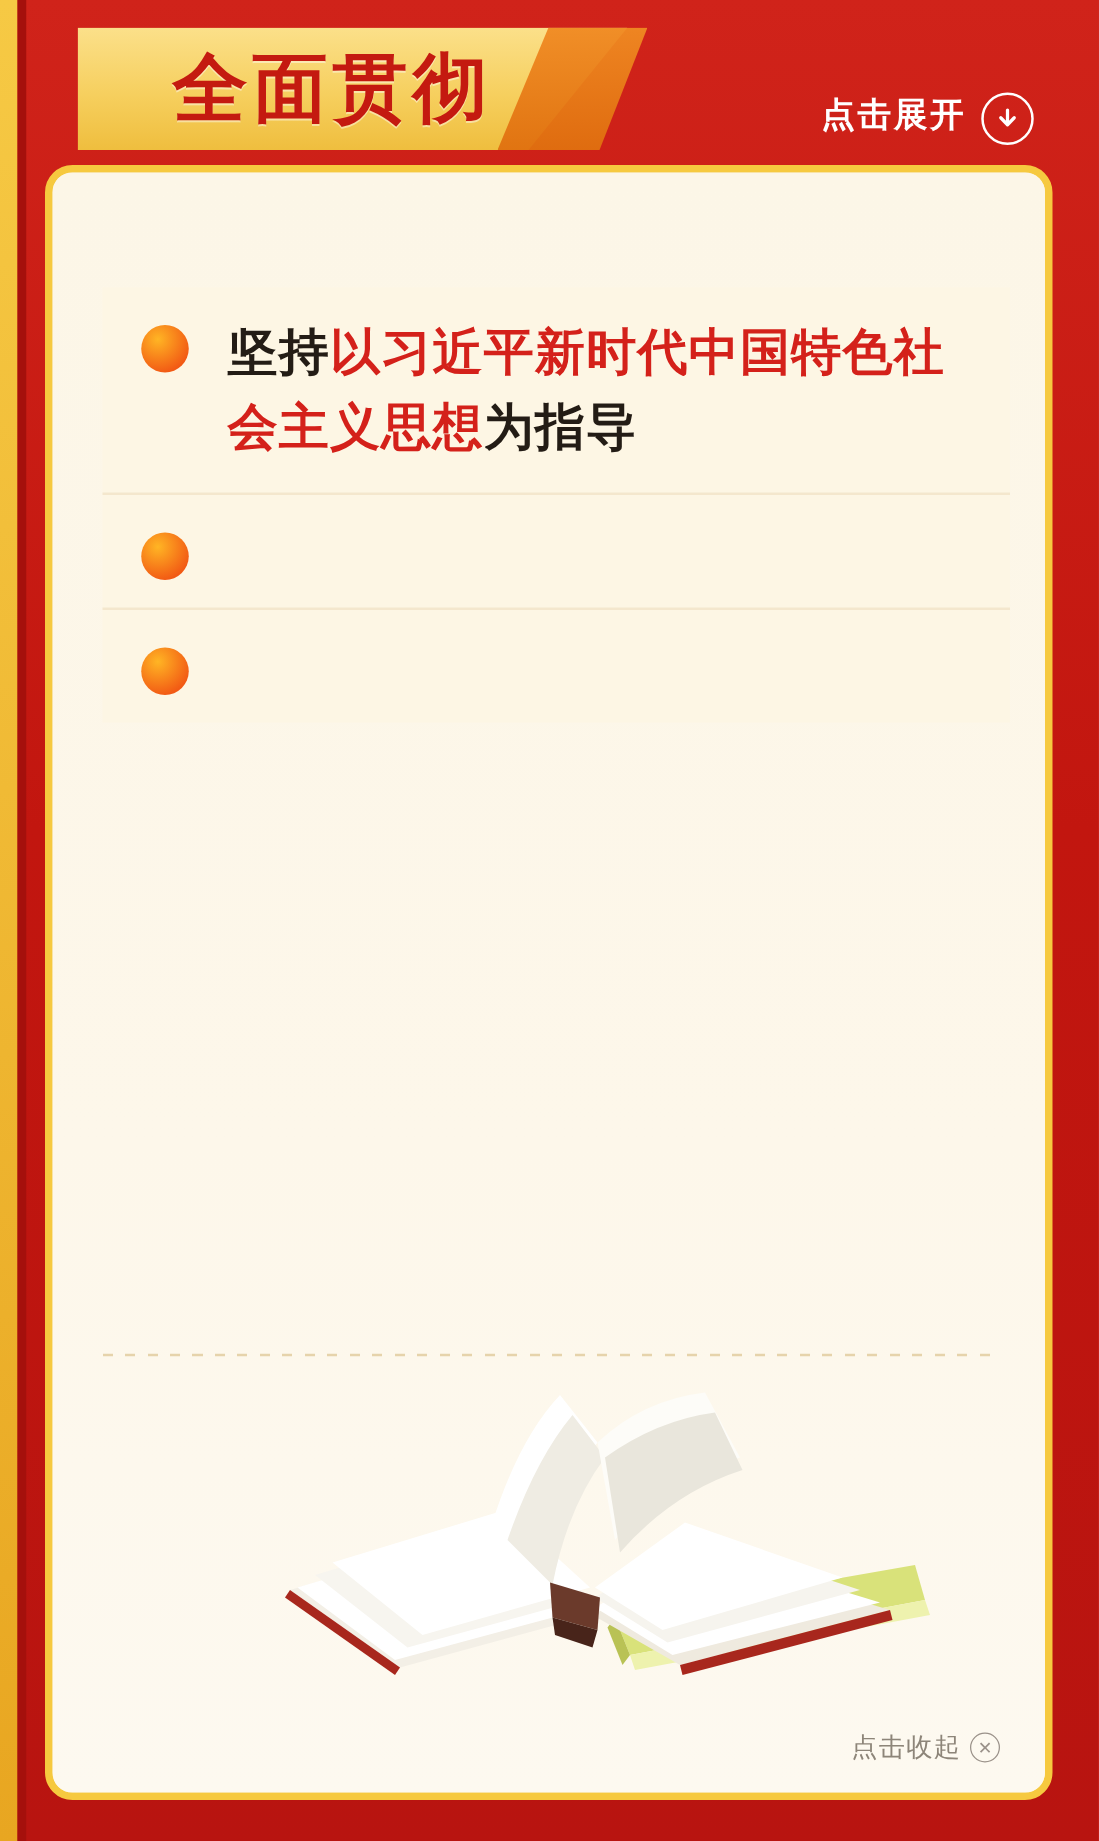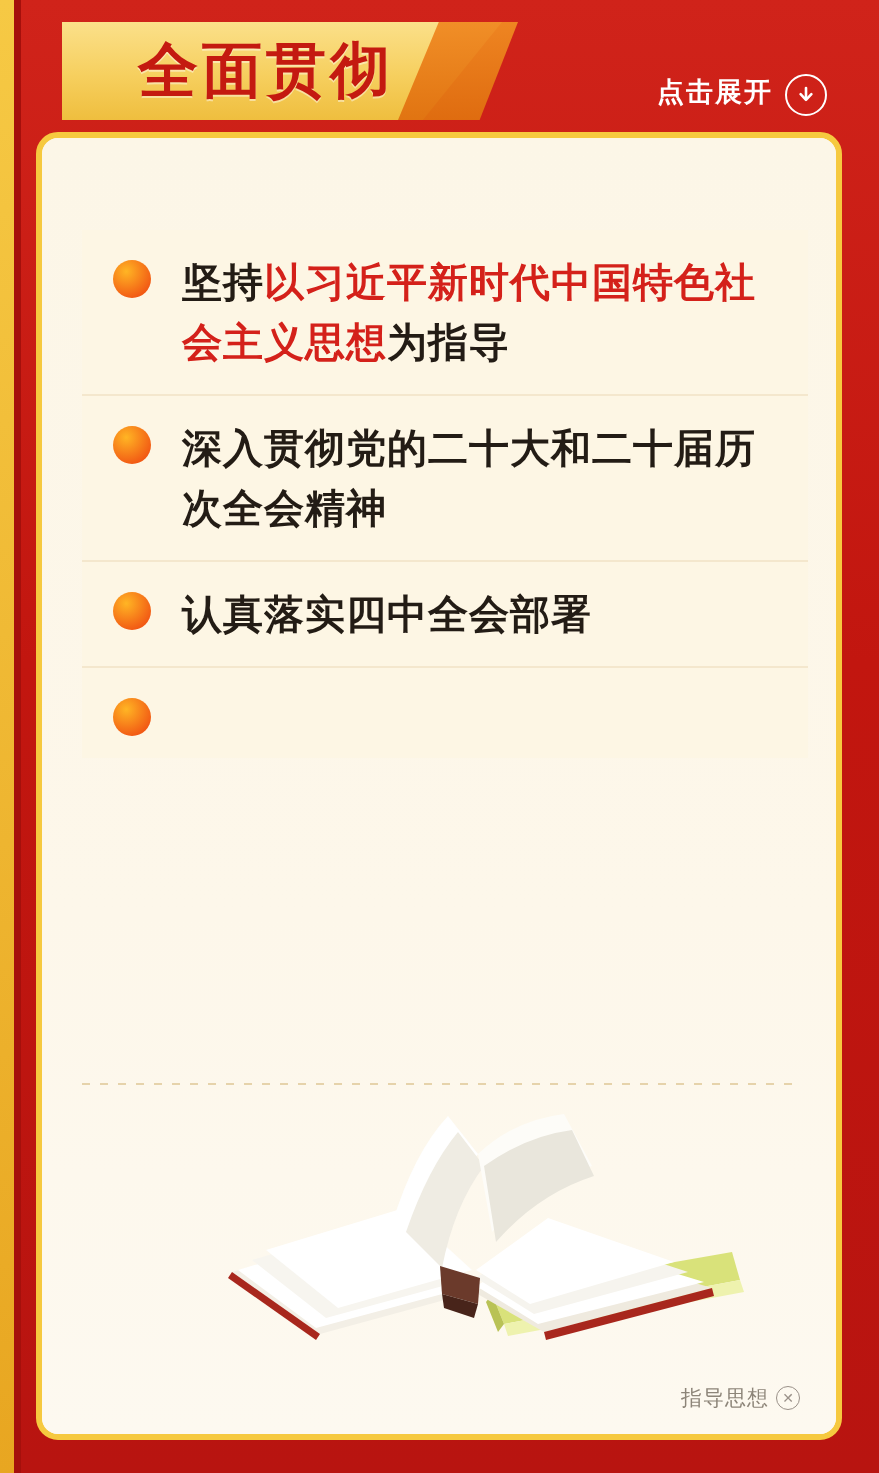--- a/index.html
+++ b/index.html
@@ -263,33 +263,22 @@
             </div>
             <div class="row-text">
               <span>坚持</span><span class="hl">以习近平新时代中国特色社会主义思想</span><span>为指导</span>
             </div>
           </div>
 
           <div class="row">
             <div class="dot-wrap">
               <span class="dot"></span>
             </div>
-            <div class="row-text">
-              <span>深入贯彻党的二十大和二十届历次全会精神</span>
-            </div>
           </div>
 
-          <div class="row">
-            <div class="dot-wrap">
-              <span class="dot"></span>
-            </div>
-            <div class="row-text">
-              <span>认真落实四中全会部署</span>
-            </div>
-          </div>
 
 
           <div class="row">
             <div class="dot-wrap">
               <span class="dot"></span>
             </div>
           </div>
 
         </div>
       </div>
@@ -321,19 +310,19 @@
 
           <path d="M248 210 L288 222 L286 248 L250 238 Z" fill="#6b3a2b"></path>
           <path d="M250 238 L286 248 L282 262 L252 252 Z" fill="#48241a"></path>
 
           <path d="M40 216 L128 278 L124 284 L36 222 Z" fill="#a8271d"></path>
           <path d="M352 276 L520 232 L522 240 L354 284 Z" fill="#a8271d"></path>
         </svg>
       </div>
 
       <div class="collapse-ctrl">
-        <span class="collapse-label">指导思想</span>
+        <span class="collapse-label">点击收起</span>
         <span class="collapse-icon">✕</span>
       </div>
 
     </div>
   </div>
 </div>
 
 </body></html>

